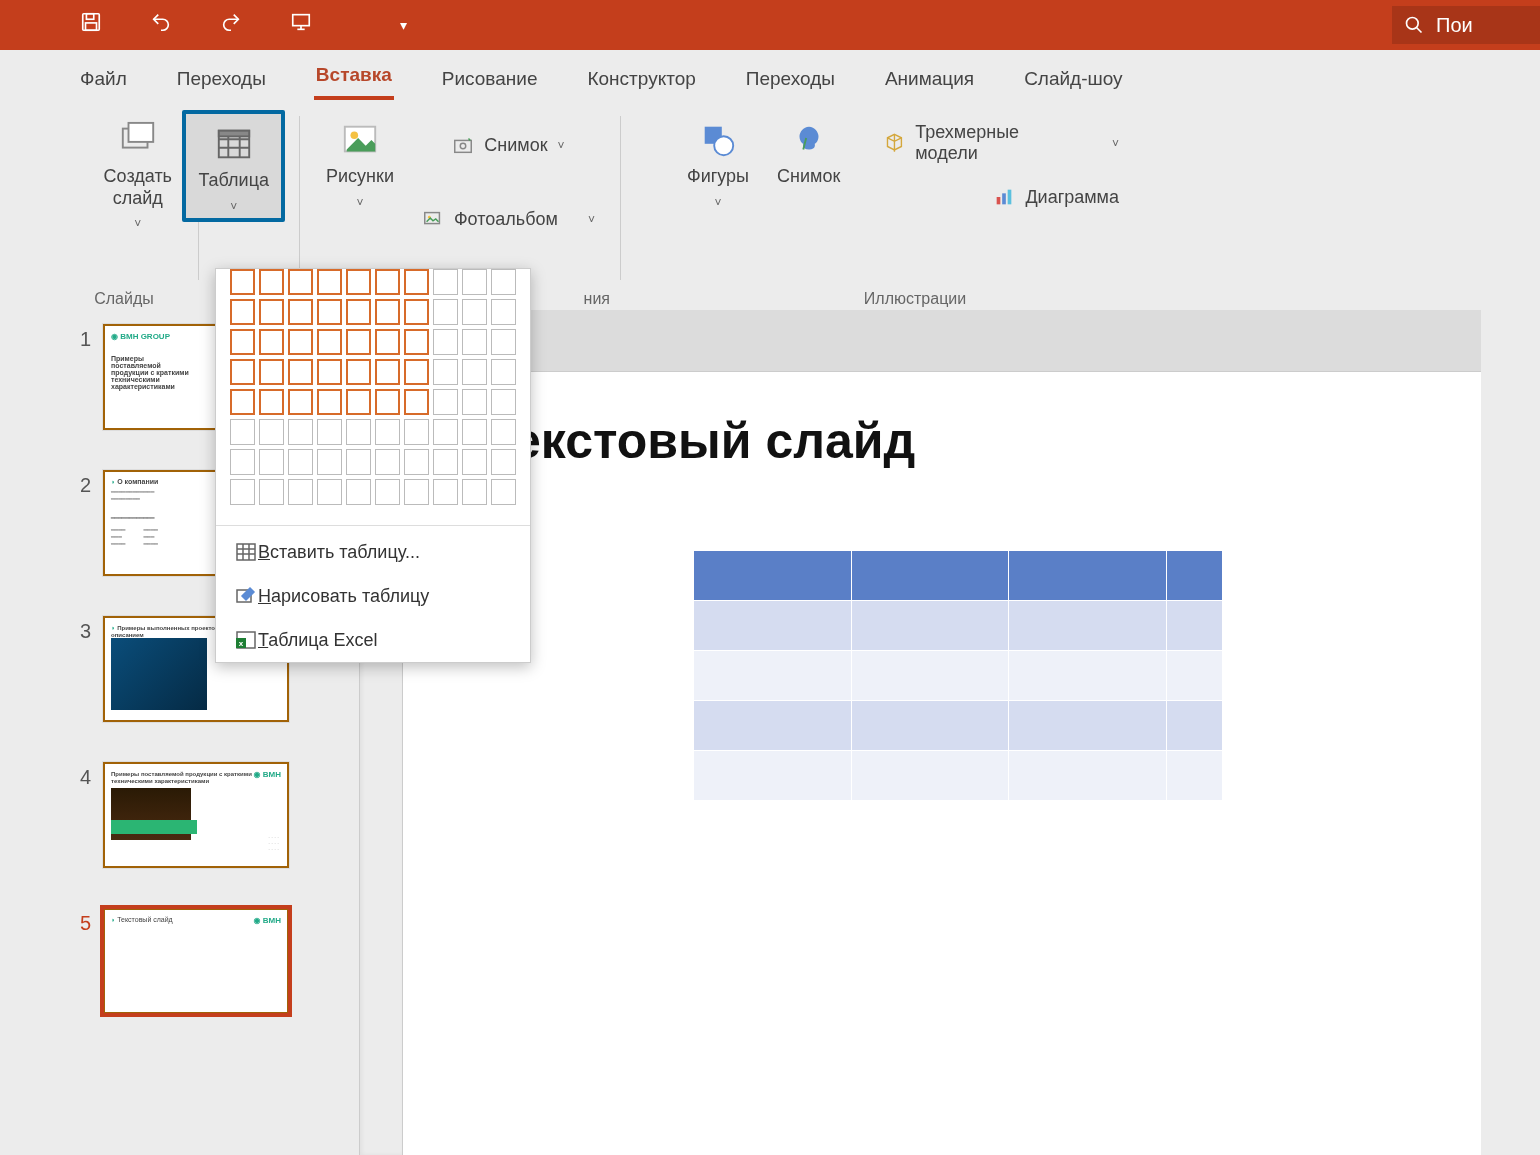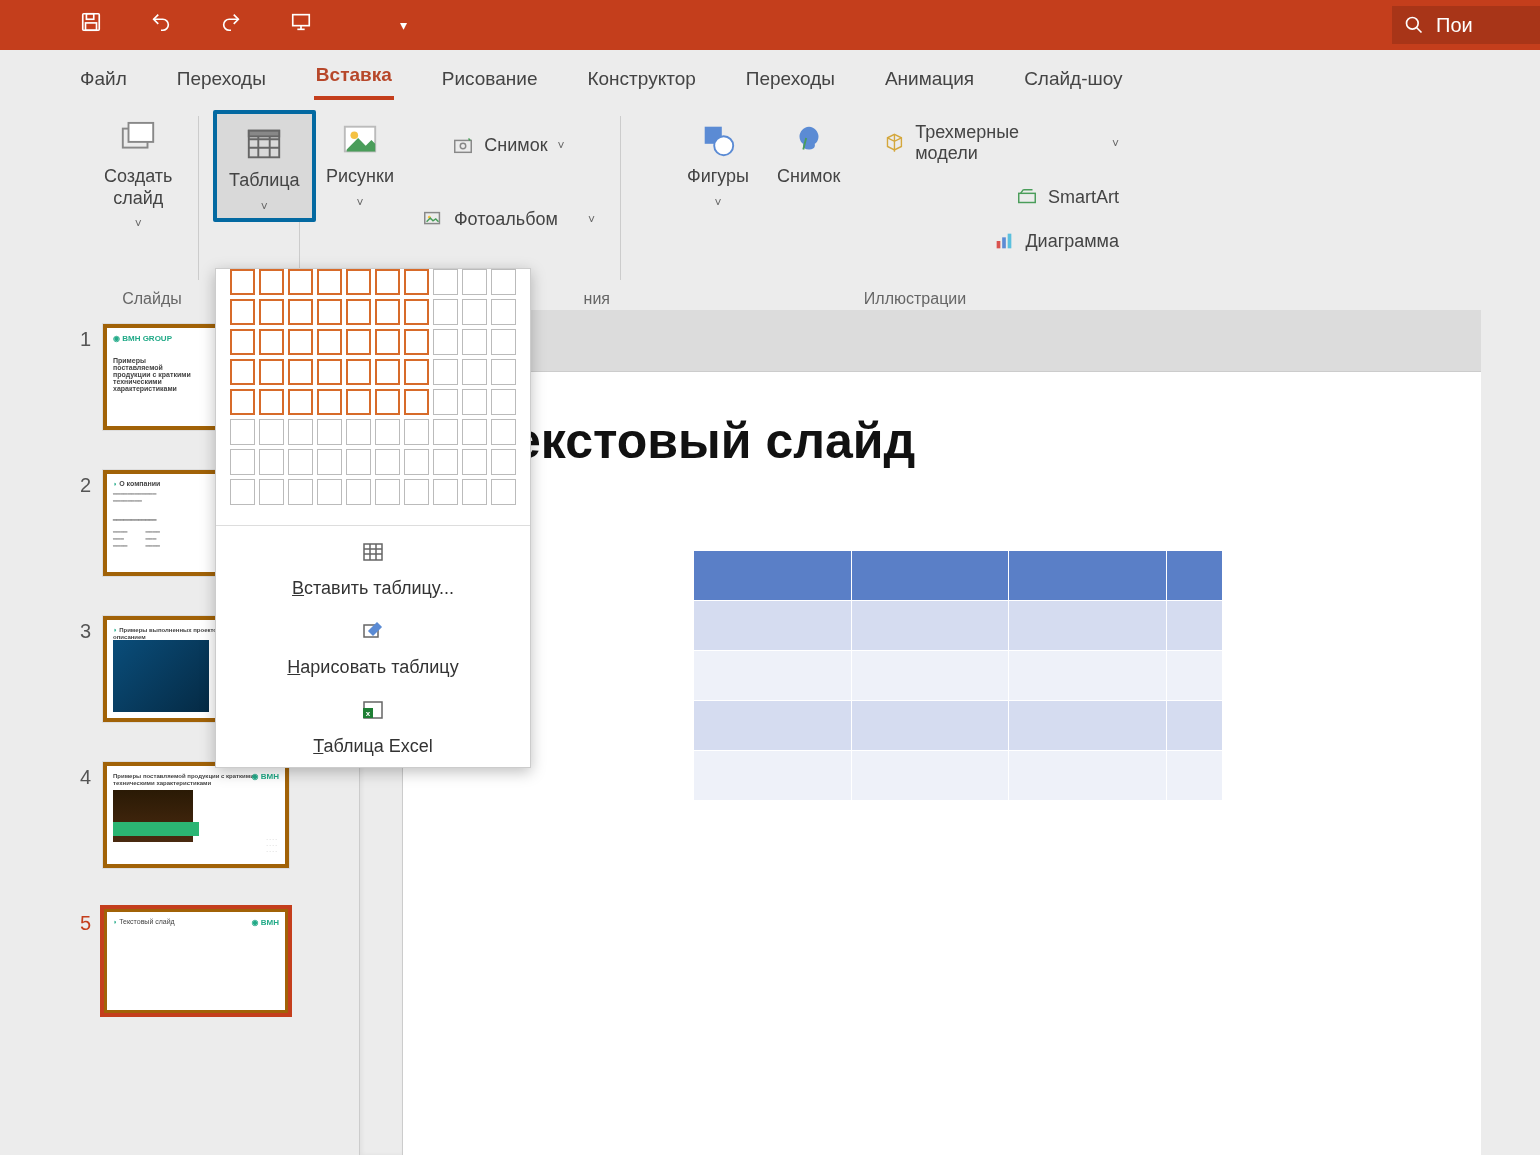--- a/index.html
+++ b/index.html
@@ -16,51 +16,51 @@
   .search-box { position:absolute; right:0; top:6px; background:#a83518; height:38px; width:148px; display:flex; align-items:center; padding:0 12px; color:#fff; font-size:20px; gap:12px; overflow:hidden;}
   .search-box svg { width:20px; height:20px; stroke:#fff; fill:none; stroke-width:2; }
 
   
   .tabs { height: 50px; background:#ececec; display:flex; align-items:flex-end; padding:0 78px; gap:46px; border-bottom:0; }
   .tab { font-size:19px; color:#444; padding:10px 2px; cursor:pointer; }
   .tab.active { color:#b7472a; font-weight:600; border-bottom:4px solid #c43e1c; }
 
   
   .ribbon { background:#ececec; height:210px; display:flex; padding:10px 78px 0 78px; position:relative; }
-  .group { display:flex; flex-direction:column; align-items:flex-start; padding:0 14px; position:relative;}
+  .group { display:flex; flex-direction:column; align-items:flex-end; padding:0 14px; position:relative;}
   .group-label { position:absolute; bottom:2px; font-size:16px; color:#666; width:100%; text-align:center;}
   .sep { width:1px; background:#ccc; margin:6px 0 30px 0; }
   .big-btn { display:flex; flex-direction:column; align-items:center; justify-content:flex-start; padding:10px 12px 4px 12px; gap:6px; cursor:pointer; border-radius:2px;}
   .big-btn.selected { background:#d9d9d9; border:4px solid #0369a1; }
   .btn-icon { width:40px; height:40px; display:flex; align-items:center; justify-content:center; }
   .btn-icon svg { width:38px; height:38px; }
   .btn-label { font-size:18px; color:#444; line-height:1.2; text-align:center; }
   .chev { font-size:12px; color:#666; margin-top:2px;}
   .small-row { display:flex; align-items:center; gap:10px; padding:6px 8px; cursor:pointer; font-size:18px; color:#444;}
   .small-row svg { width:22px; height:22px; }
   .stack { display:flex; flex-direction:column; gap:10px; padding-top:6px;}
 
   
   .table-dd { position:absolute; left:215px; top:268px; width:316px; background:#fff; border:1px solid #ccc; box-shadow:0 4px 14px rgba(0,0,0,0.25); z-index:50; }
   .dd-title { font-weight:700; font-size:19px; padding:16px 18px 10px 18px; color:#222;}
   .grid-wrap { padding:0 14px 12px 14px; }
   .cell-row { display:flex; gap:4px; margin-bottom:4px;}
   .cell { width:26px; height:26px; border:1px solid #bbb; background:#fff; cursor:pointer;}
   .cell.sel { border:2px solid #d76b2a; background:#fff; }
   .dd-sep { height:1px; background:#ddd; margin:4px 0;}
-  .dd-item { display:flex; align-items:center; gap:14px; padding:10px 18px; font-size:18px; color:#333; cursor:pointer;flex-direction:column;}
+  .dd-item { display:flex; align-items:center; padding:10px 18px; font-size:18px; color:#333; cursor:pointer;}
   .dd-item svg { width:24px; height:24px; }
   .u { text-decoration:underline; }
 
   
   .workspace { position:absolute; top:310px; left:59px; right:59px; bottom:0; display:flex; background:#ececec;}
   .slide-panel { width:300px; padding:14px 8px 0 18px; overflow:hidden; }
   .thumb-row { display:flex; align-items:flex-start; gap:12px; margin-bottom:40px; position:relative;}
   .thumb-num { font-size:20px; color:#555; width:14px; text-align:right; padding-top:4px;}
-  .thumb { width:186px; height:106px; background:#fff; border:4px solid #a16207; box-shadow:0 0 0 1px #ddd; position:relative; overflow:hidden;}
+  .thumb { width:186px; height:106px; background:#fff; border:2px solid #a16207; box-shadow:0 0 0 1px #ddd; position:relative; overflow:hidden;}
   .thumb.active { outline:4px solid #c43e1c; outline-offset:-1px;}
   .thumb-inner { position:absolute; inset:6px; font-size:7px; color:#444; }
   .logo-mini { color:#2a8; font-weight:700; font-size:8px;}
   .ruler-gap { width:44px; background:#ececec; border-left:1px solid #ccc; border-right:1px solid #ccc; box-shadow:inset 2px 0 4px rgba(0,0,0,0.05);}
   .canvas-area { flex:1; background:#e8e8e8; position:relative; overflow:hidden;}
   .canvas-head { height:62px; background:#dcdcdc; border-bottom:1px solid #ccc; }
   .slide-canvas { position:absolute; top:62px; left:0; right:0; bottom:0; background:#fff; padding:40px 20px 0 110px; overflow:hidden;}
   .slide-title { font-size:50px; font-weight:800; color:#111; margin-bottom:14px; white-space:nowrap;}
   .preview-table { position:absolute; top:178px; left:290px; width:530px; border-collapse:collapse; }
   .preview-table td { height:50px; border:1px solid #fff;}
@@ -221,27 +221,20 @@
     <div class="stack" style="padding-left:20px;align-items:flex-end;">
       <div class="small-row">
         <svg viewBox="0 0 24 24" fill="none" stroke="#d4a73c" stroke-width="1.6">
             <path d="M12 2l8 4v10l-8 4-8-4V6z"></path>
             <path d="M12 2v20M4 6l8 4 8-4"></path>
           </svg>
         <span>Трехмерные модели</span>
         <span class="chev" style="margin-left:24px;">˅</span>
       </div>
       <div class="small-row">
-        <svg viewBox="0 0 24 24" fill="none" stroke="#4a9d5a" stroke-width="1.6">
-            <rect x="3" y="8" width="18" height="10"></rect>
-            <path d="M8 4l-3 4M8 4h10"></path>
-          </svg>
-        <span>SmartArt</span>
-      </div>
-      <div class="small-row">
         <svg viewBox="0 0 24 24">
             <rect x="4" y="12" width="4" height="8" fill="#d9534f"></rect>
             <rect x="10" y="8" width="4" height="12" fill="#5b8bd4"></rect>
             <rect x="16" y="4" width="4" height="16" fill="#5bc0de"></rect>
           </svg>
         <span>Диаграмма</span>
       </div>
     </div>
     <div class="group-label">Иллюстрации</div>
   </div>

